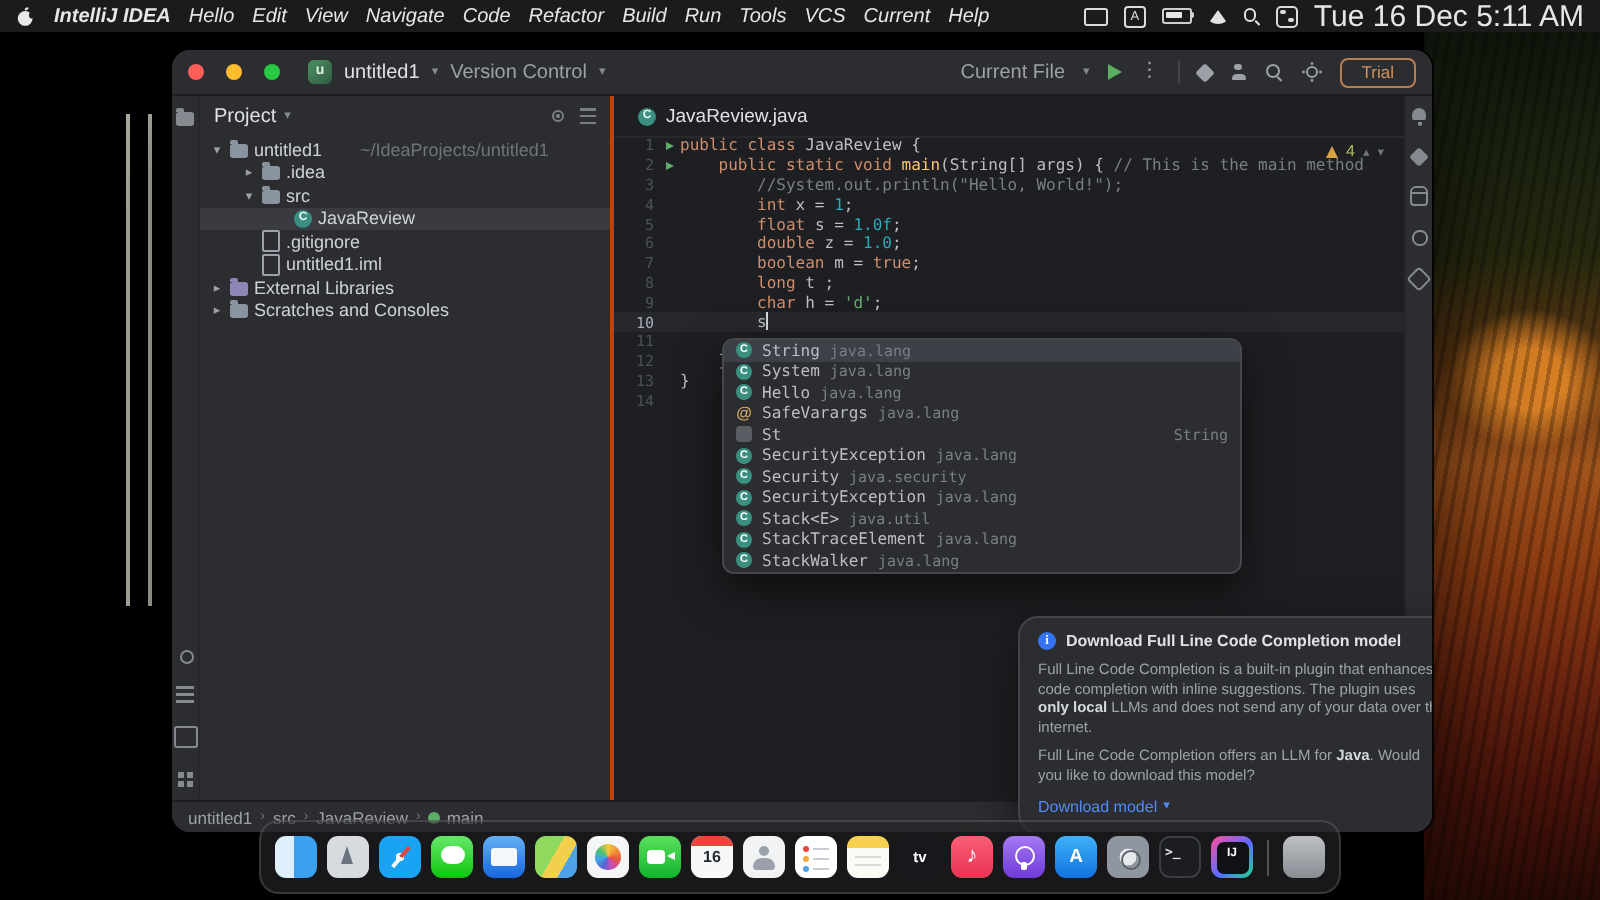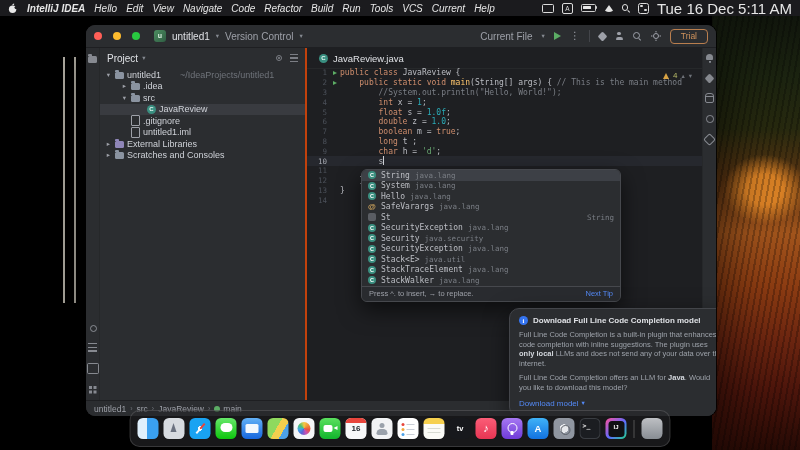--- a/index.html
+++ b/index.html
@@ -492,24 +492,20 @@
                 <span class="ci ci-class"></span>
                 <span class="cmp-name">StackTraceElement</span>
                 <span class="cmp-tail">java.lang</span>
               </div>
               <div class="cmp-row">
                 <span class="ci ci-class"></span>
                 <span class="cmp-name">StackWalker</span>
                 <span class="cmp-tail">java.lang</span>
               </div>
             </div>
-          <div class="pp-foot">
-            <span>Press ^. to insert, → to replace.</span>
-            <span class="link">Next Tip</span>
-          </div>
         </div>
 
         <div class="notif">
           <div class="nt-head">
             <span class="nt-icon"></span>
             <span class="nt-title">Download Full Line Code Completion model</span>
           </div>
           <div class="nt-p"><span>Full Line Code Completion is a built-in plugin that enhances code completion with inline suggestions. The plugin uses </span><span class="strong">only local</span><span> LLMs and does not send any of your data over the internet.</span></div>
           <div class="nt-p"><span>Full Line Code Completion offers an LLM for </span><span class="strong">Java</span><span>. Would you like to download this model?</span></div>
           <div class="nt-action">

